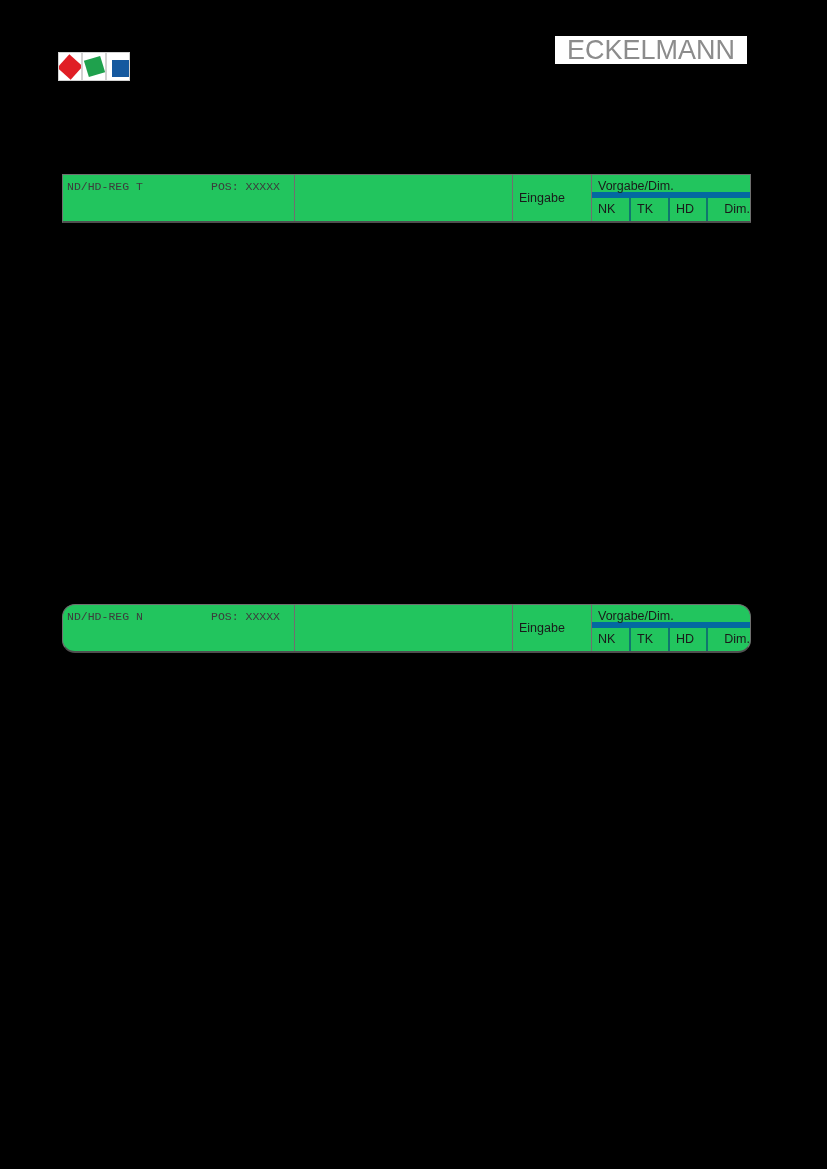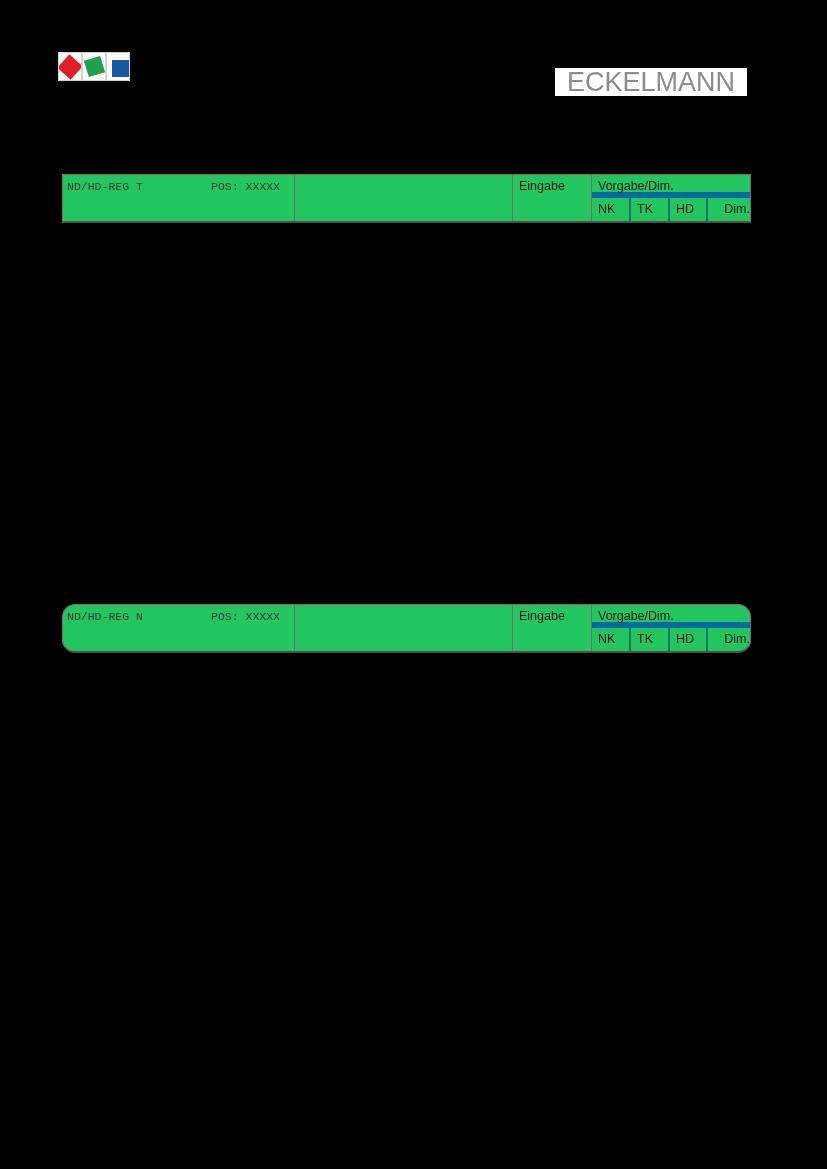--- a/index.html
+++ b/index.html
@@ -25,21 +25,21 @@
     display:flex; align-items:center; justify-content:center;
     overflow:hidden;
   }
   .sq { width:18px; height:18px; }
   .sq-red   { transform:rotate(42deg); }
   .sq-green { width:17px; height:17px; transform:rotate(-17deg); }
   .sq-blue  { width:17px; height:17px; margin-left:4px; margin-top:3px; }
 
   
   .wordmark-box {
-    position:absolute; left:555px; top:68px;
+    position:absolute; left:555px; top:36px;
     width:192px; height:28px;
     background:#ffffff;
     display:flex; align-items:center; justify-content:center;
   }
   .wordmark-text {
     color:#8c8c8c;
     font-size:27px;
     font-weight:400;
     letter-spacing:0px;
     transform:scaleY(1.02);
@@ -74,21 +74,21 @@
     color:#3c3c3c;
     white-space:nowrap;
   }
   .c-empty {
     grid-column:2; grid-row:1 / 3;
     border-right:1px solid #6f6f6f;
   }
   .c-eingabe {
     grid-column:3; grid-row:1 / 3;
     border-right:1px solid #6f6f6f;
-    padding:4px 0 0 6px;
+    padding:16px 0 0 6px;
   }
   .c-vorgabe {
     grid-column:4 / 8; grid-row:1;
     border-bottom:6px solid #0369a1;
     padding:4px 0 1px 6px;
   }
   .c-sub { grid-row:2; padding:4px 0 0 6px; border-right:2px solid #0f766e; }
   .c-sub.last { border-right:none;text-align:right; }
 </style>
 </head>

